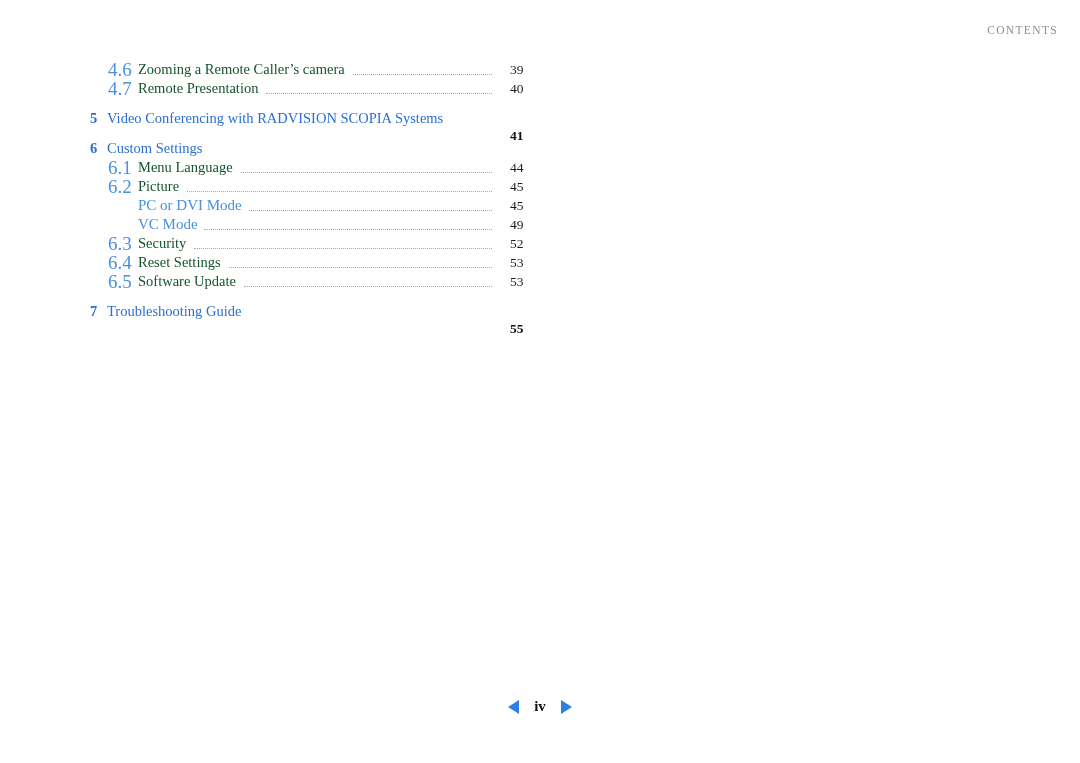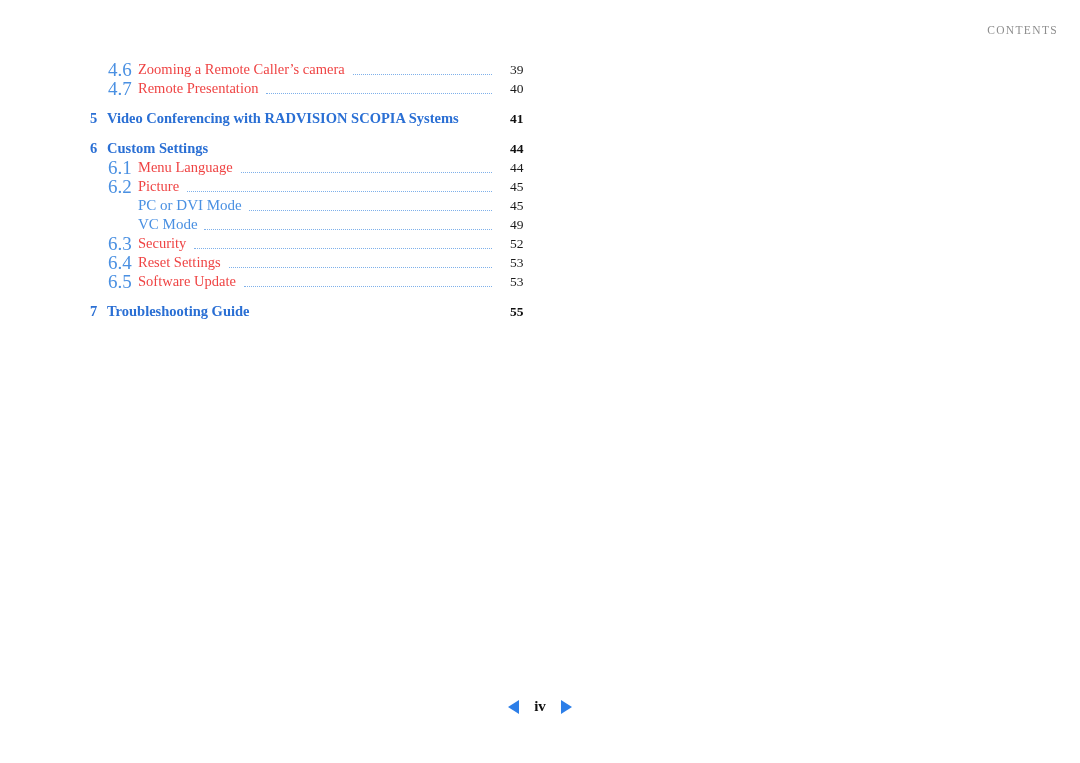--- a/index.html
+++ b/index.html
@@ -87,39 +87,40 @@
   
   .level-1 .num {
     left: 90px;
     font-size: 14.5px;
     font-weight: bold;
     color: #2a6fd4;
   }
   .level-1 .title {
     left: 107px;
     font-size: 14.5px;
-    font-weight: bold;
+    font-weight: normal;
     color: #2a6fd4;
   }
   .level-1 .page {
     font-size: 13.5px;
     font-weight: bold;
     color: #111111;
+    margin-top: 17px;
   }
 
   
   .level-2 .num {
     left: 108px;
     font-size: 19px;
     color: #4a90e2;
   }
   .level-2 .title {
     left: 138px;
     font-size: 14.5px;
-    color: #ef4444;
+    color: #14532d;
   }
   .level-2 .page {
     font-size: 13.5px;
     color: #1b1b1b;
     text-align: center;
   }
 
   
   .level-3 .title {
     left: 138px;

